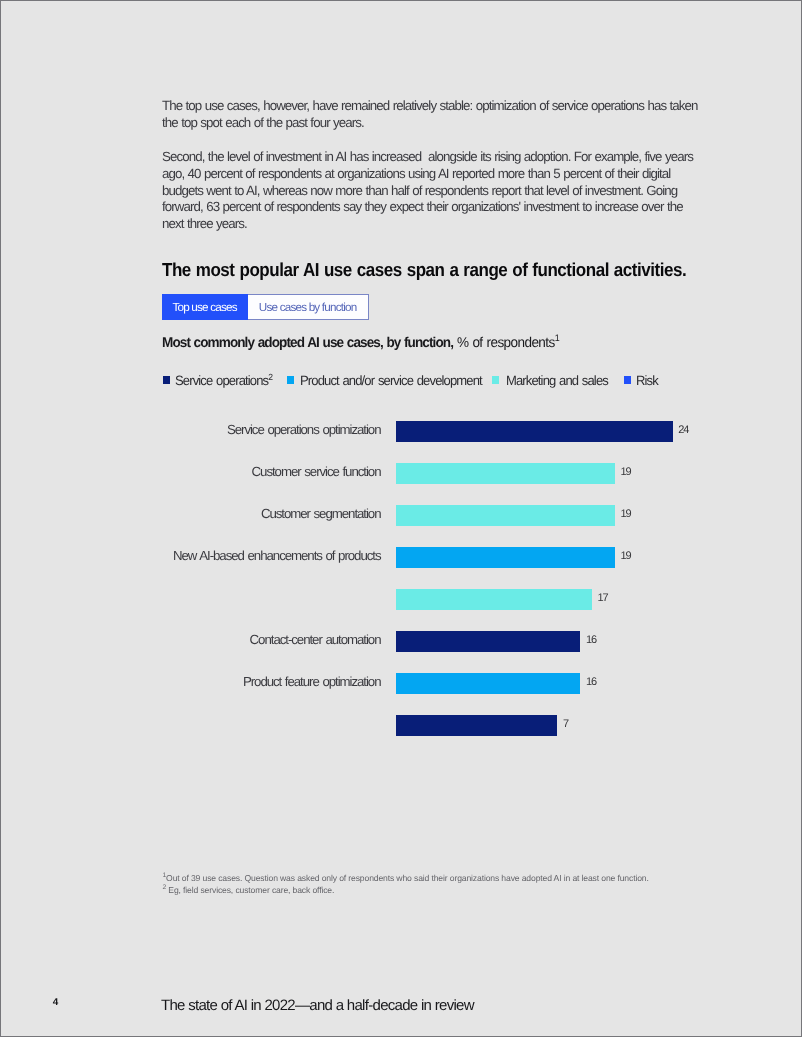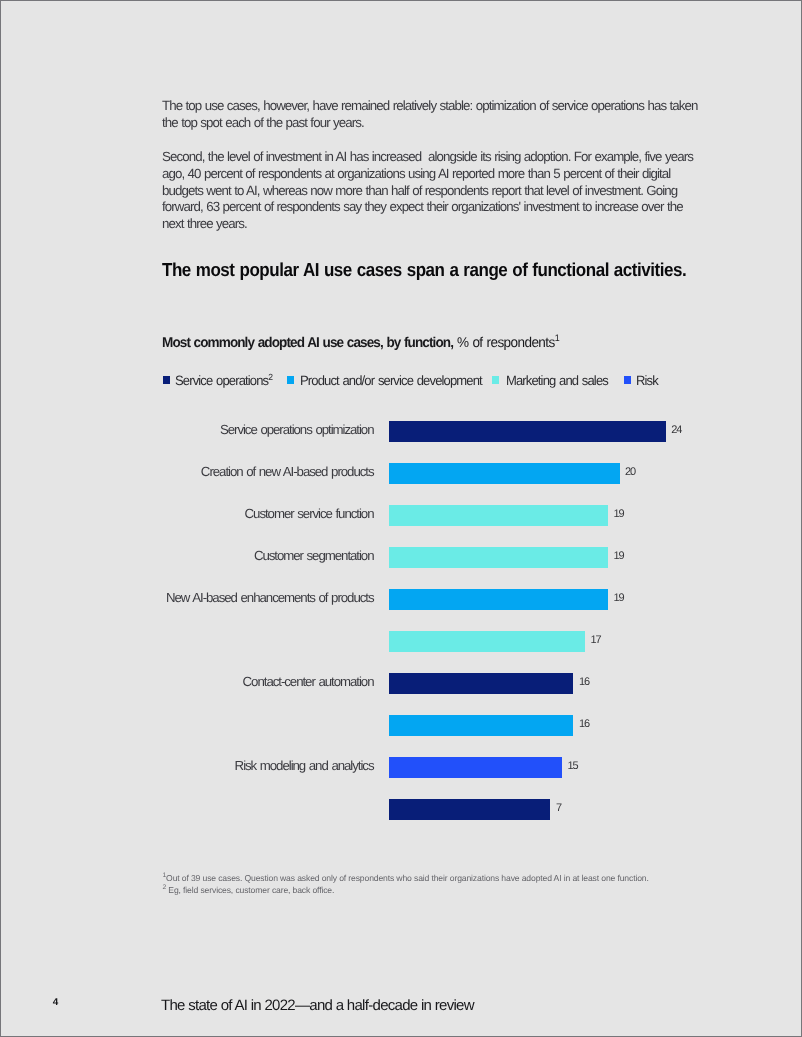--- a/index.html
+++ b/index.html
@@ -102,21 +102,21 @@
     font-size: 13.5px;
     letter-spacing: -0.9px;
     word-spacing: 0.95px;
     color: #2d2d31;
   }
   .legend-item { position: absolute; top: 0; white-space: nowrap; }
   .swatch { position: absolute; width: 7.1px; height: 8.4px; top: 2.1px; }
   .legend-label { position: absolute; top: 0; line-height: 14px; transform: scaleX(0.965); transform-origin: 0 0; }
 
   
-  .chart { position: absolute; top: 411px; left: 163px; width: 540px; }
+  .chart { position: absolute; top: 411px; left: 170px; width: 540px; }
   .row { position: relative; height: 42.04px; }
   .row-label {
     position: absolute;
     left: 0;
     top: 0;
     width: 209.5px;
     text-align: right;
     font-size: 13.25px;
     letter-spacing: -1.05px;
     word-spacing: 1px;
@@ -178,20 +178,24 @@
 </head>
 <body>
 
 <div class="page">
 
   <p class="para" id="para1">The top use cases, however, have remained relatively stable: optimization of service operations has taken the top spot each of the past four years.</p>
   <p class="para" id="para2">Second, the level of investment in AI has increased  alongside its rising adoption. For example, five years ago, 40 percent of respondents at organizations using AI reported more than 5 percent of their digital budgets went to AI, whereas now more than half of respondents report that level of investment. Going forward, 63 percent of respondents say they expect their organizations' investment to increase over the next three years.</p>
 
   <div class="heading">The most popular AI use cases span a range of functional activities.</div>
 
+  <div class="tabs">
+    <div class="tab active">Top use cases</div>
+    <div class="tab inactive">Use cases by function</div>
+  </div>
 
   <div class="subtitle">
     <b>Most commonly adopted AI use cases, by function,</b><span class="reg">&nbsp;</span><span class="reg">% of respondents</span><sup>1</sup>
   </div>
 
   <div class="legend" id="legend">
       <div class="legend-item">
         <span class="swatch" style="left: 161.9px; background: rgb(8, 30, 120);"></span>
         <span class="legend-label" style="left: 174.2px;"><span>Service operations</span><sup>2</sup></span>
       </div>
@@ -209,25 +213,20 @@
       </div>
     </div>
 
   <div class="chart" id="chart">
       <div class="row">
         <div class="row-label">Service operations optimization</div>
         <div class="bar" style="width: 276.72px; background: rgb(8, 30, 120);"></div>
         <div class="bar-value" style="left: 507.22px;">24</div>
       </div>
       <div class="row">
-        <div class="row-label">Creation of new AI-based products</div>
-        <div class="bar" style="width: 230.6px; background: rgb(3, 166, 242);"></div>
-        <div class="bar-value" style="left: 461.1px;">20</div>
-      </div>
-      <div class="row">
         <div class="row-label">Customer service function</div>
         <div class="bar" style="width: 219.07px; background: rgb(106, 235, 230);"></div>
         <div class="bar-value" style="left: 449.57px;">19</div>
       </div>
       <div class="row">
         <div class="row-label">Customer segmentation</div>
         <div class="bar" style="width: 219.07px; background: rgb(106, 235, 230);"></div>
         <div class="bar-value" style="left: 449.57px;">19</div>
       </div>
       <div class="row">
@@ -238,27 +237,23 @@
       <div class="row">
         <div class="bar" style="width: 196.01px; background: rgb(106, 235, 230);"></div>
         <div class="bar-value" style="left: 426.51px;">17</div>
       </div>
       <div class="row">
         <div class="row-label">Contact-center automation</div>
         <div class="bar" style="width: 184.48px; background: rgb(8, 30, 120);"></div>
         <div class="bar-value" style="left: 414.98px;">16</div>
       </div>
       <div class="row">
+        <div class="row-label">Product feature optimization</div>
         <div class="bar" style="width: 184.48px; background: rgb(3, 166, 242);"></div>
         <div class="bar-value" style="left: 414.98px;">16</div>
-      </div>
-      <div class="row">
-        <div class="row-label">Risk modeling and analytics</div>
-        <div class="bar" style="width: 172.95px; background: rgb(34, 80, 250);"></div>
-        <div class="bar-value" style="left: 403.45px;">15</div>
       </div>
       <div class="row">
         <div class="bar" style="width: 161.42px; background: rgb(8, 30, 120);"></div>
         <div class="bar-value" style="left: 391.92px;">7</div>
       </div>
     </div>
 
   <div class="footnotes" id="footnotes">
       <div><sup>1</sup><span>Out of 39 use cases. Question was asked only of respondents who said their organizations have adopted AI in at least one function.</span></div>
       <div><sup>2</sup><span> Eg, field services, customer care, back office.</span></div>

